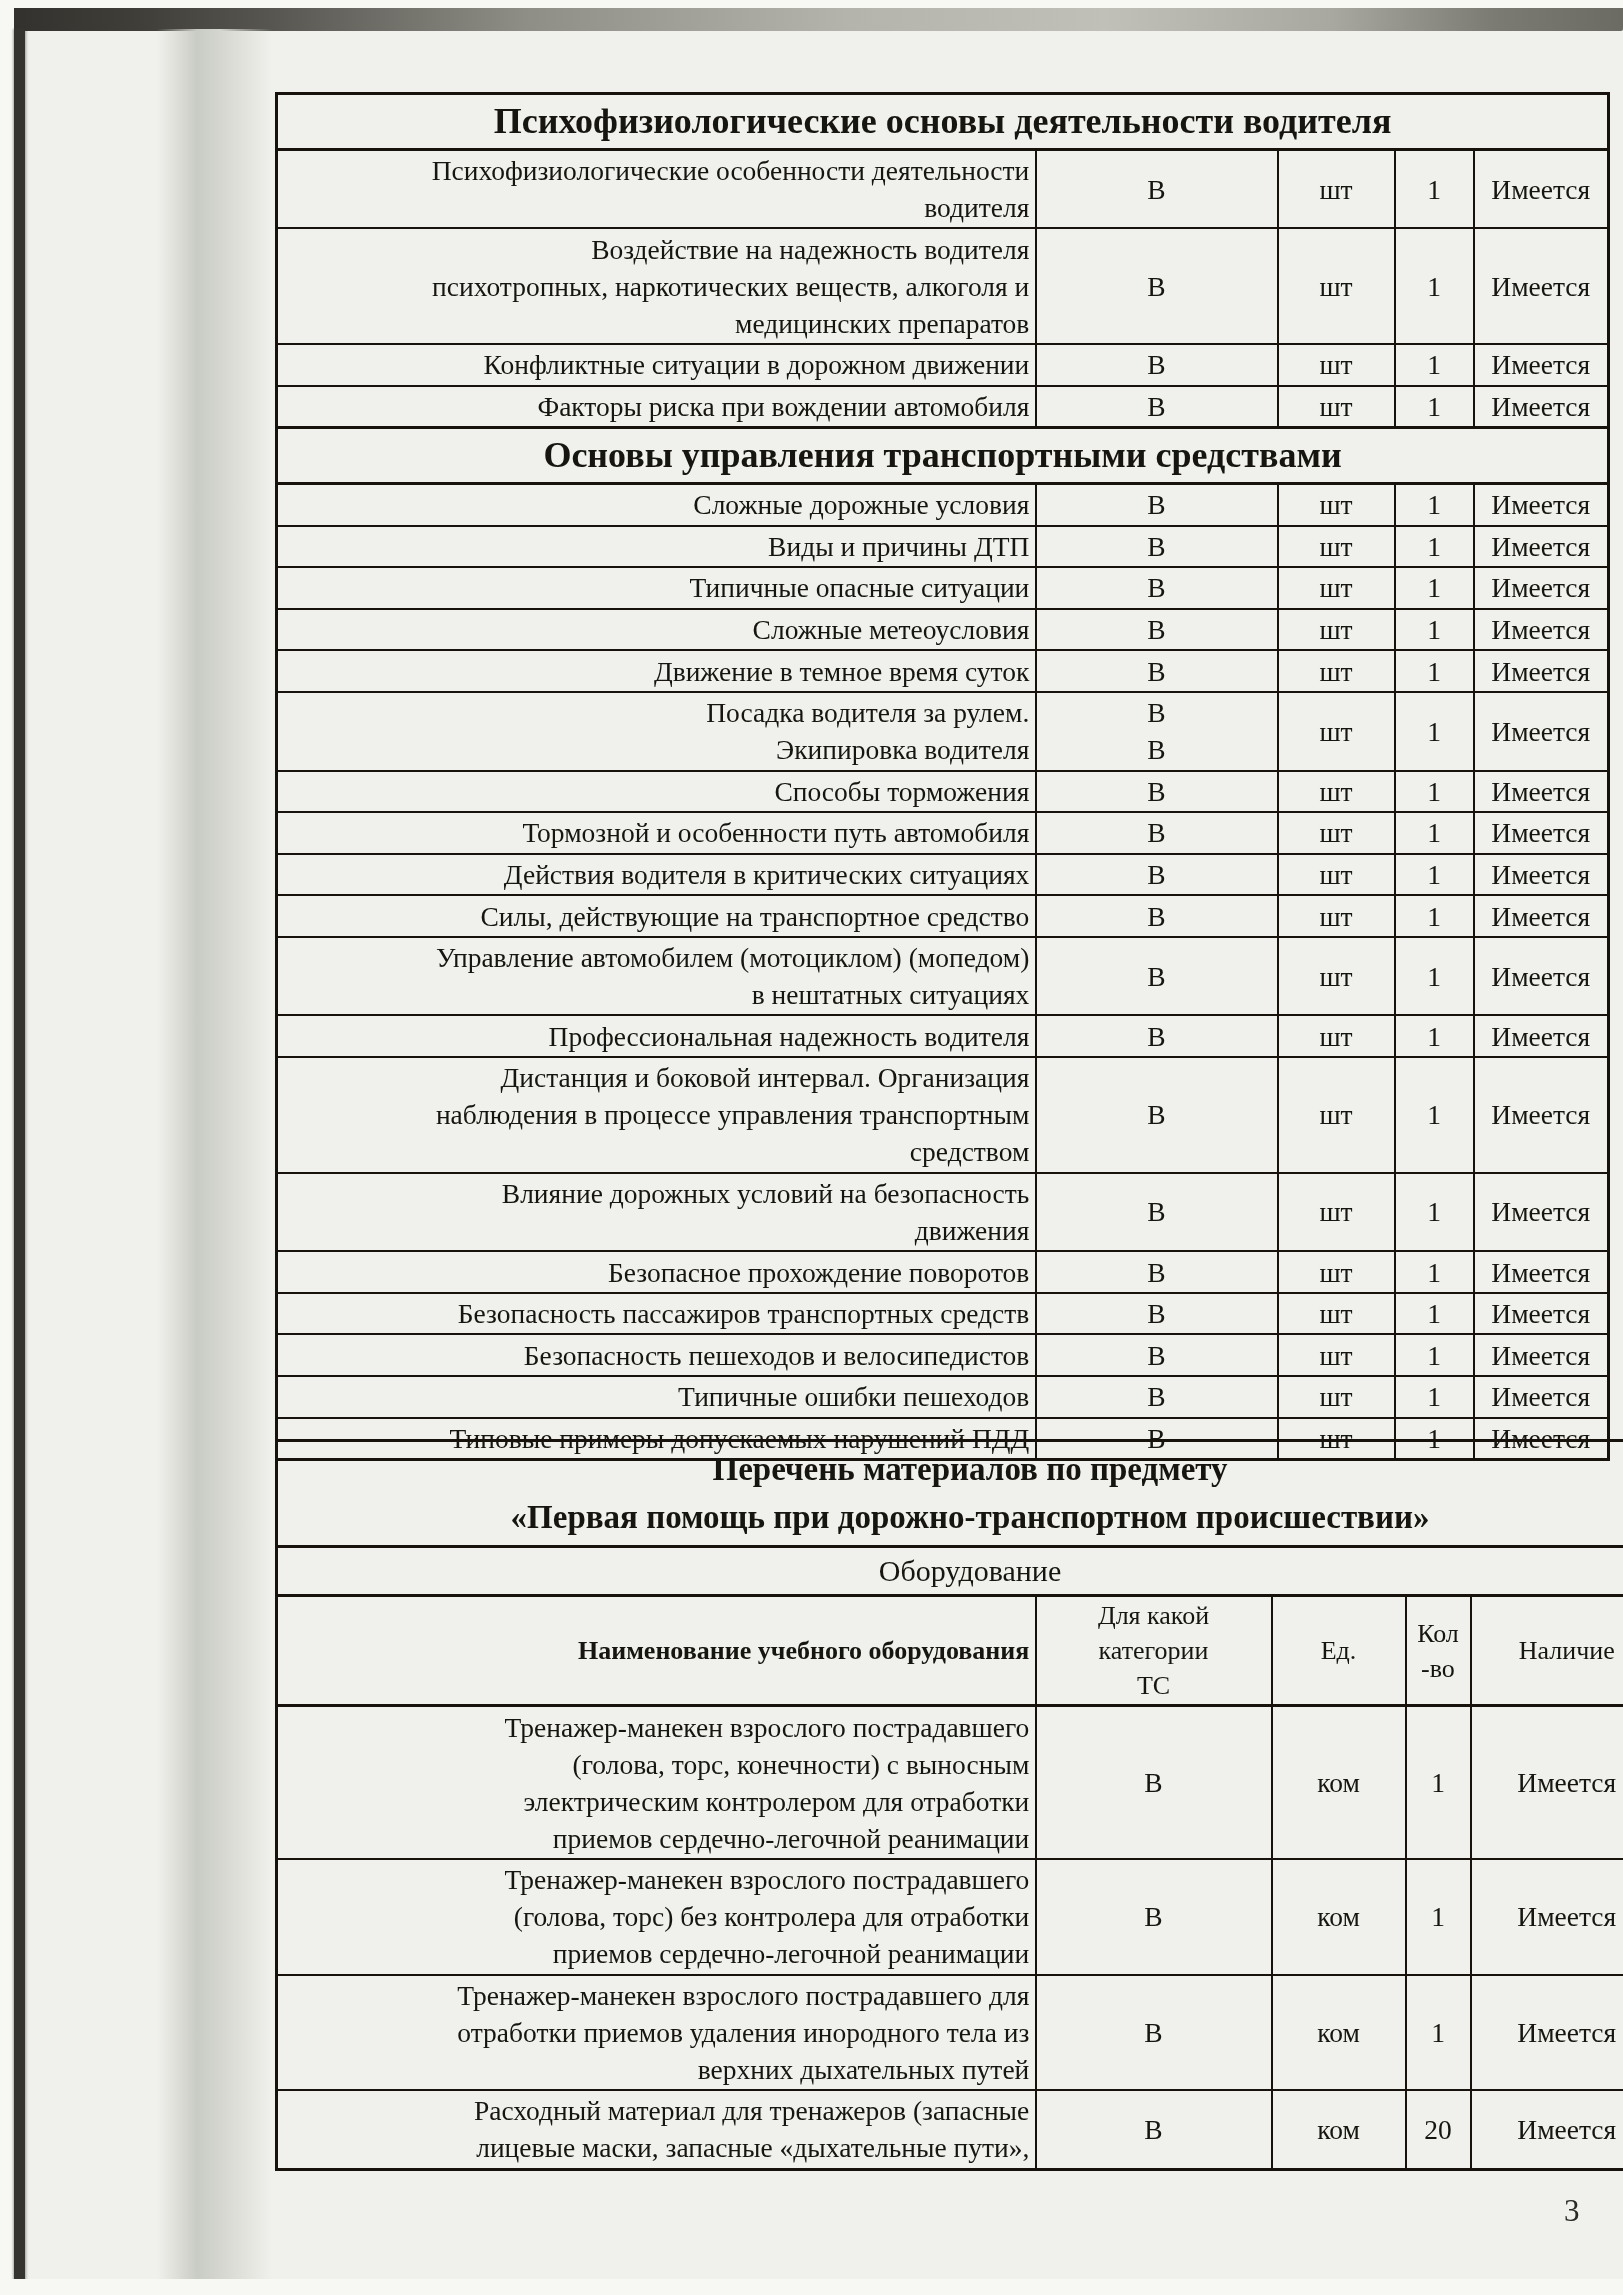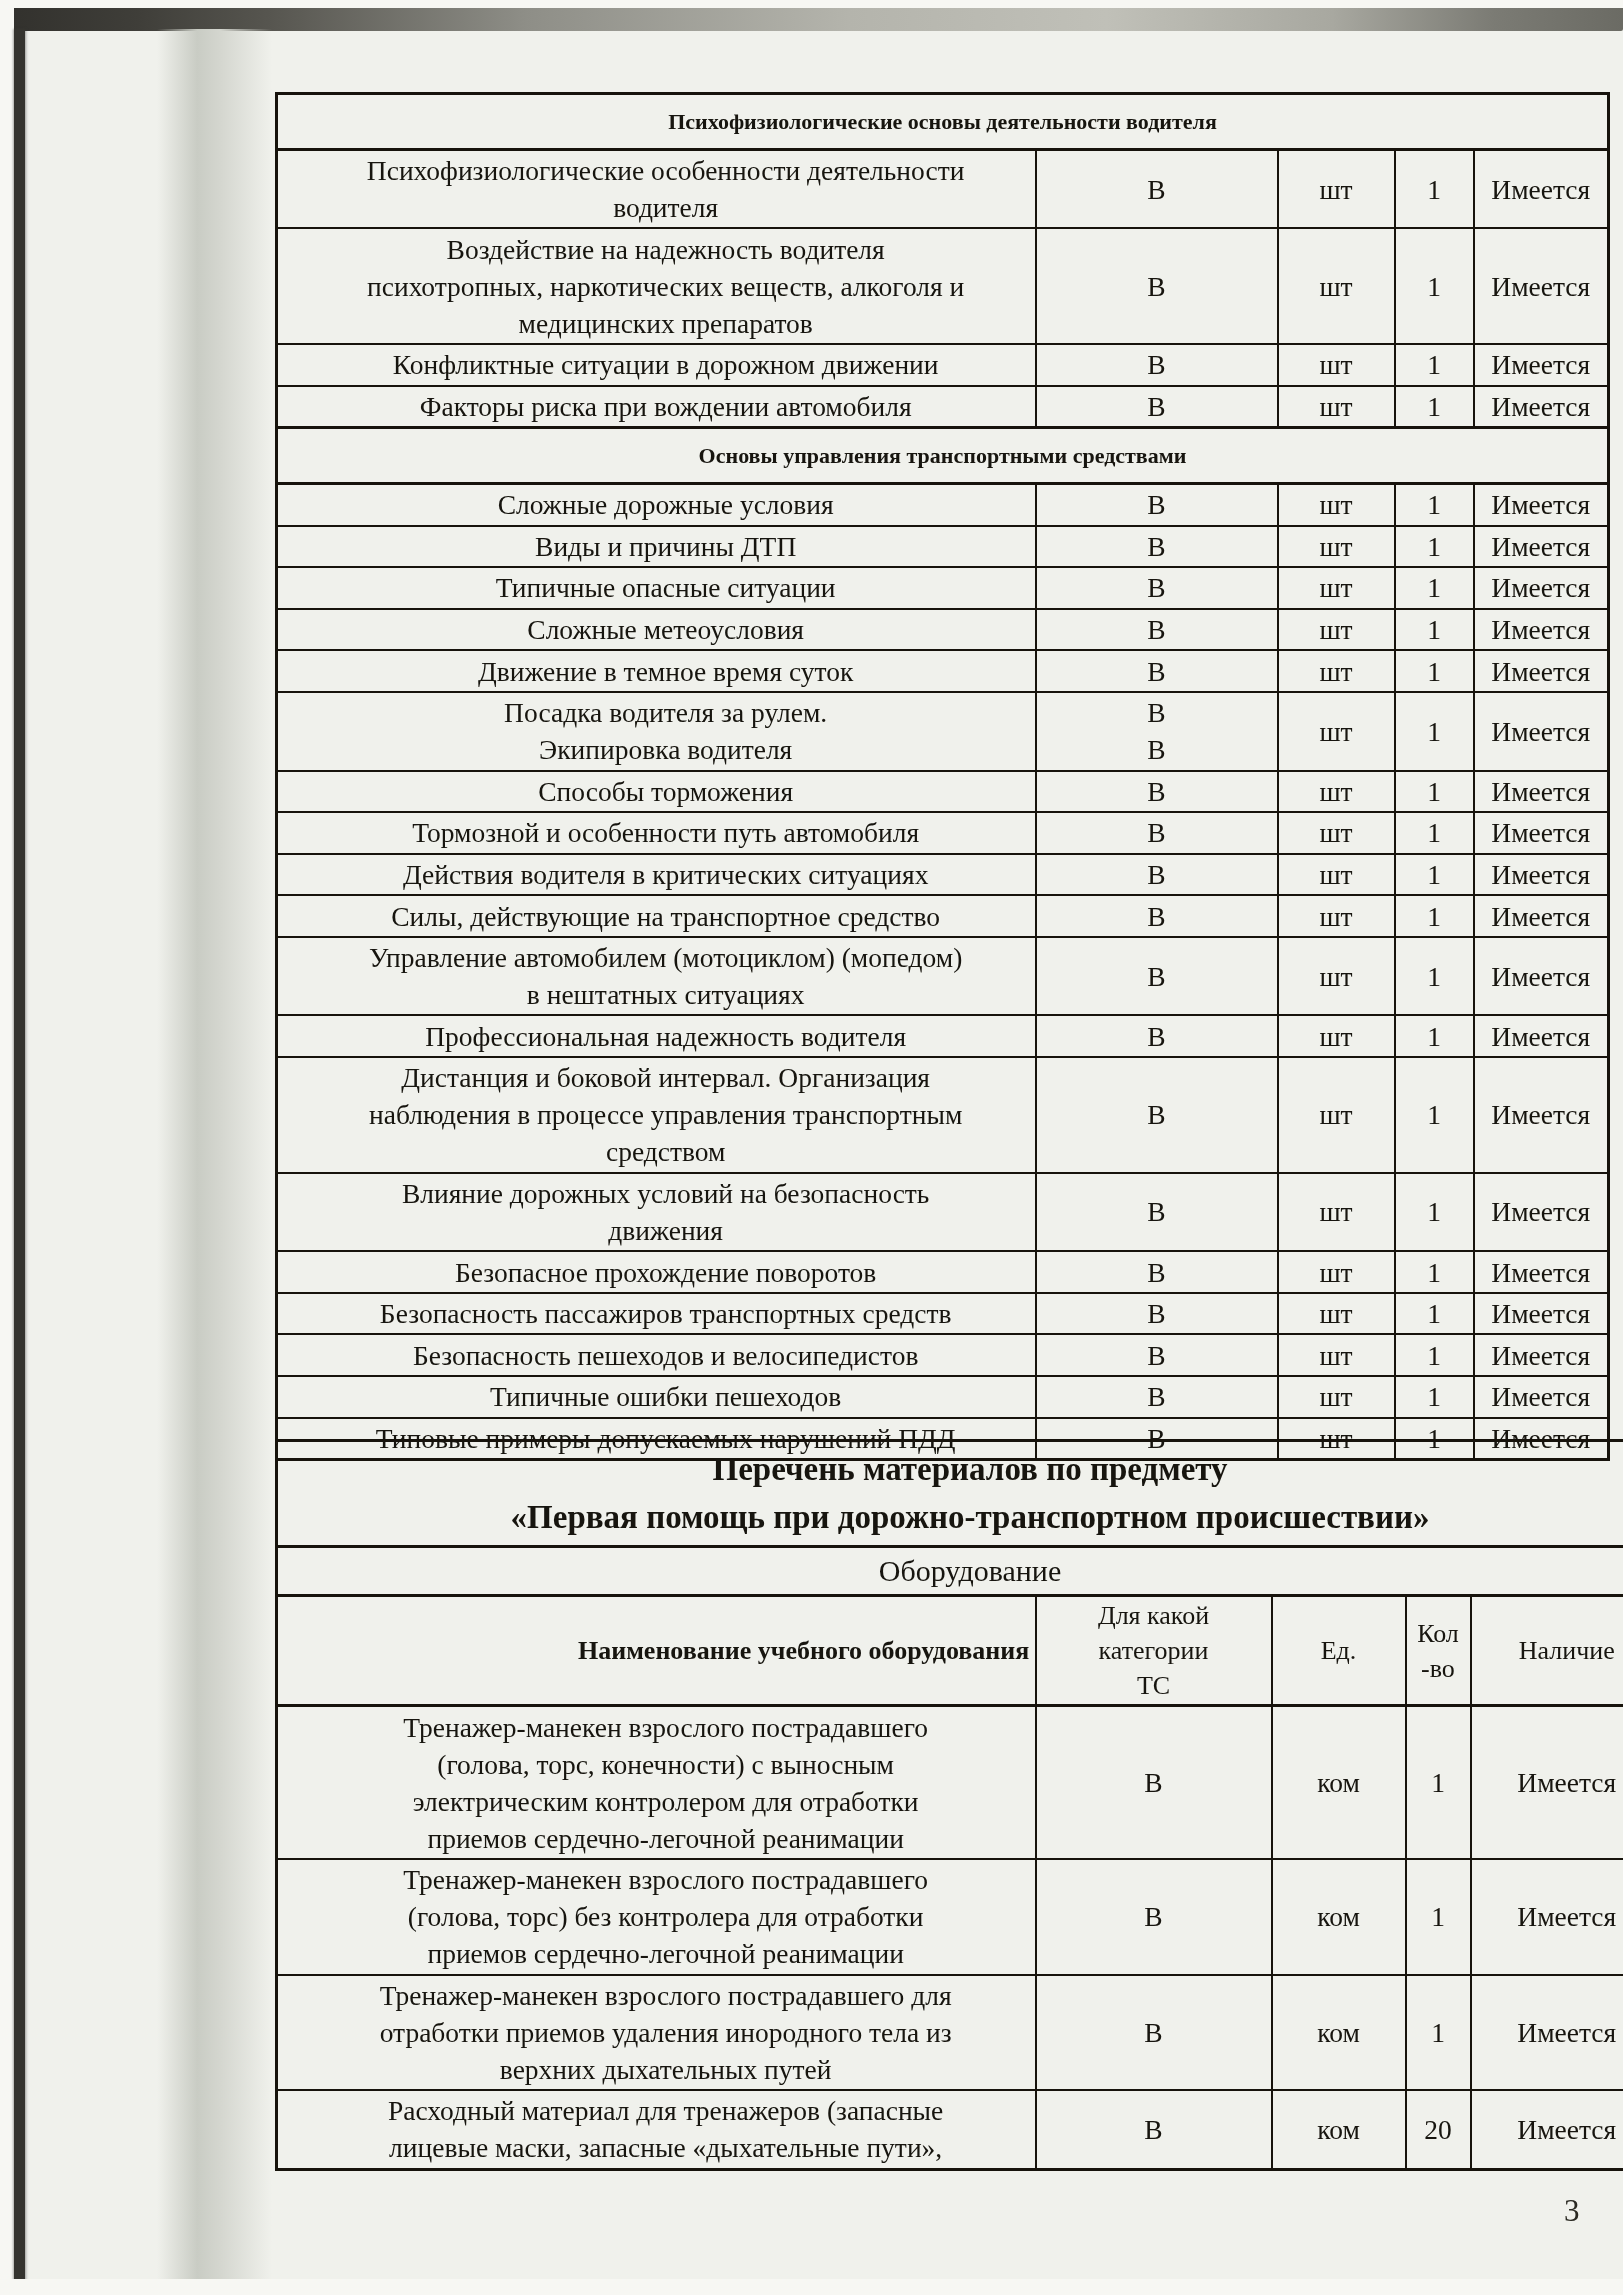--- a/index.html
+++ b/index.html
@@ -19,23 +19,23 @@
   .gutter{position:absolute;left:157px;top:29px;width:115px;height:2252px;
     background:linear-gradient(90deg,rgba(190,194,185,0) 0%,var(--gutter-shadow) 35%,#d4d6cf 55%,rgba(212,214,207,.45) 80%,rgba(212,214,207,0) 100%);}
   .bottom-strip{position:absolute;left:0;top:2279px;width:1623px;height:16.4px;background:var(--page-white);}
 
   table.tbl{position:absolute;border-collapse:collapse;table-layout:fixed;background:transparent;}
   .tbl td{border:2px solid var(--border);border-top-width:2.6px;border-bottom-width:2.6px;
     padding:1.3px 5.2px;font-size:27.5px;line-height:37px;white-space:pre-line;vertical-align:middle;}
   .tbl1{left:275px;top:92px;width:1332px;}
   .tbl2{left:275px;top:1439px;width:1388px;}
   .tbl{border:3.3px solid var(--border);}
-  td.section-row{font-weight:700;font-size:22px;line-height:41px;text-align:center;padding:5.9px 2.6px;
+  td.section-row{font-weight:700;font-size:36px;line-height:41px;text-align:center;padding:5.9px 2.6px;
     border-bottom-width:3.3px;border-top-width:3.3px;}
-  td.c-name{text-align:center;padding-left:24px;}
+  td.c-name{text-align:right;padding-left:24px;}
   td.c-cat,td.c-unit,td.c-qty,td.c-avail{text-align:center;}
   td.t2-title{font-weight:700;font-size:33px;line-height:48px;text-align:center;padding:3.3px 2.6px;border-bottom-width:3.3px;}
   td.t2-sub{font-size:30px;line-height:41px;text-align:center;padding:2.6px;border-bottom-width:3.3px;}
   tr.hdr td{font-size:26px;line-height:35px;text-align:center;border-bottom-width:3.3px;}
   tr.hdr td.c-name{text-align:right;padding-left:5.2px;font-weight:bold;}
   .page-number{position:absolute;left:1564px;top:2193px;font-size:31px;color:#2a2922;}
 </style>
 </head>
 <body>
 

